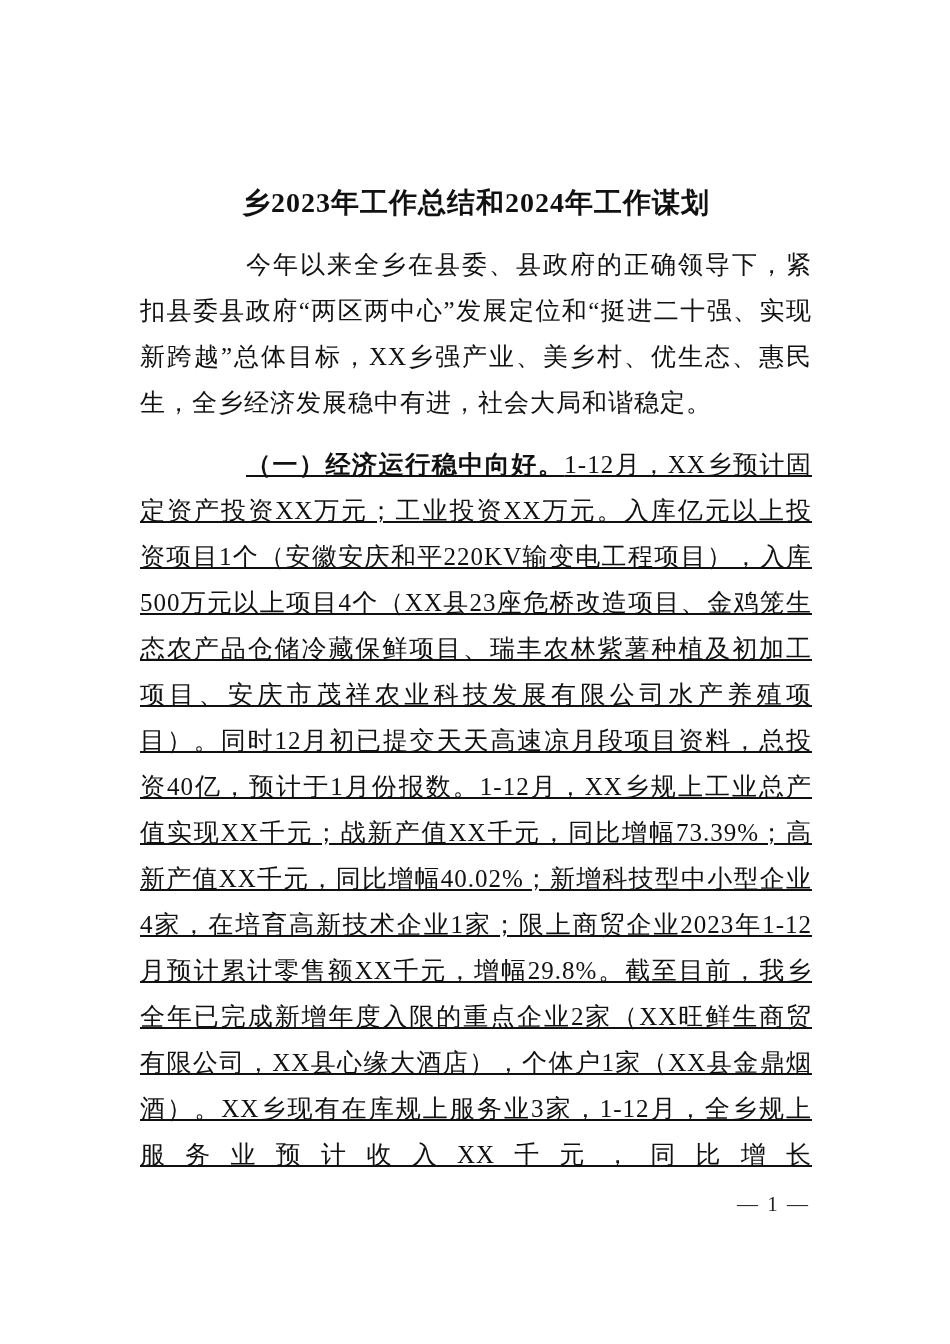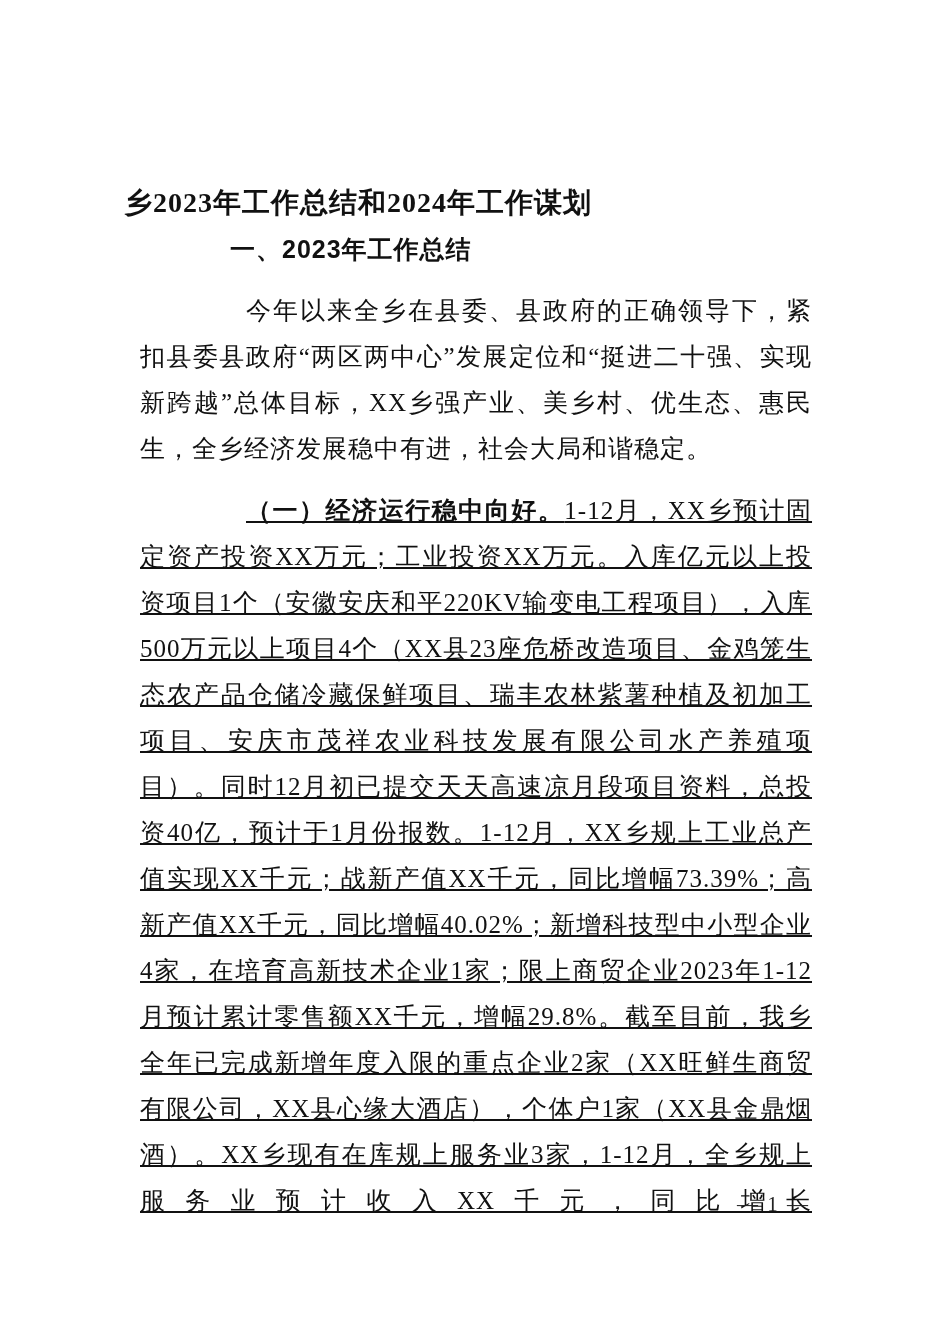--- a/index.html
+++ b/index.html
@@ -19,20 +19,21 @@
   .content {
     position: absolute;
     left: 124px;
     top: 180px;
     width: 704px;
   }
   .doc-title {
     font-size: 28px;
     font-weight: bold;
     line-height: 46px;
+    text-align: center;
     letter-spacing: 1px;
     margin: 0;
     white-space: nowrap;
   }
   .section-heading {
     font-size: 25px;
     font-weight: bold;
     line-height: 46px;
     margin: 0;
     text-indent: 106px;
@@ -66,21 +67,20 @@
   }
 </style>
 </head>
 <body>
 
 <div class="page">
   <div class="content">
 
     <h1 class="doc-title">乡2023年工作总结和2024年工作谋划</h1>
 
-    <h2 class="section-heading">一、2023年工作总结</h2>
 
     <p class="para">今年以来全乡在县委、县政府的正确领导下，紧扣县委县政府“两区两中心”发展定位和“挺进二十强、实现新跨越”总体目标，XX乡强产业、美乡村、优生态、惠民生，全乡经济发展稳中有进，社会大局和谐稳定。</p>
 
     <p class="para continued"><span class="lead">（一）经济运行稳中向好。</span><span>1-12月，XX乡预计固定资产投资XX万元；工业投资XX万元。入库亿元以上投资项目1个（安徽安庆和平220KV输变电工程项目），入库500万元以上项目4个（XX县23座危桥改造项目、金鸡笼生态农产品仓储冷藏保鲜项目、瑞丰农林紫薯种植及初加工项目、安庆市茂祥农业科技发展有限公司水产养殖项目）。同时12月初已提交天天高速凉月段项目资料，总投资40亿，预计于1月份报数。1-12月，XX乡规上工业总产值实现XX千元；战新产值XX千元，同比增幅73.39%；高新产值XX千元，同比增幅40.02%；新增科技型中小型企业4家，在培育高新技术企业1家；限上商贸企业2023年1-12月预计累计零售额XX千元，增幅29.8%。截至目前，我乡全年已完成新增年度入限的重点企业2家（XX旺鲜生商贸有限公司，XX县心缘大酒店），个体户1家（XX县金鼎烟酒）。XX乡现有在库规上服务业3家，1-12月，全乡规上服务业预计收入XX千元，同比增长</span></p>
   </div>
 
   <div class="page-number">— 1 —</div>
 </div>
 
 </body></html>

